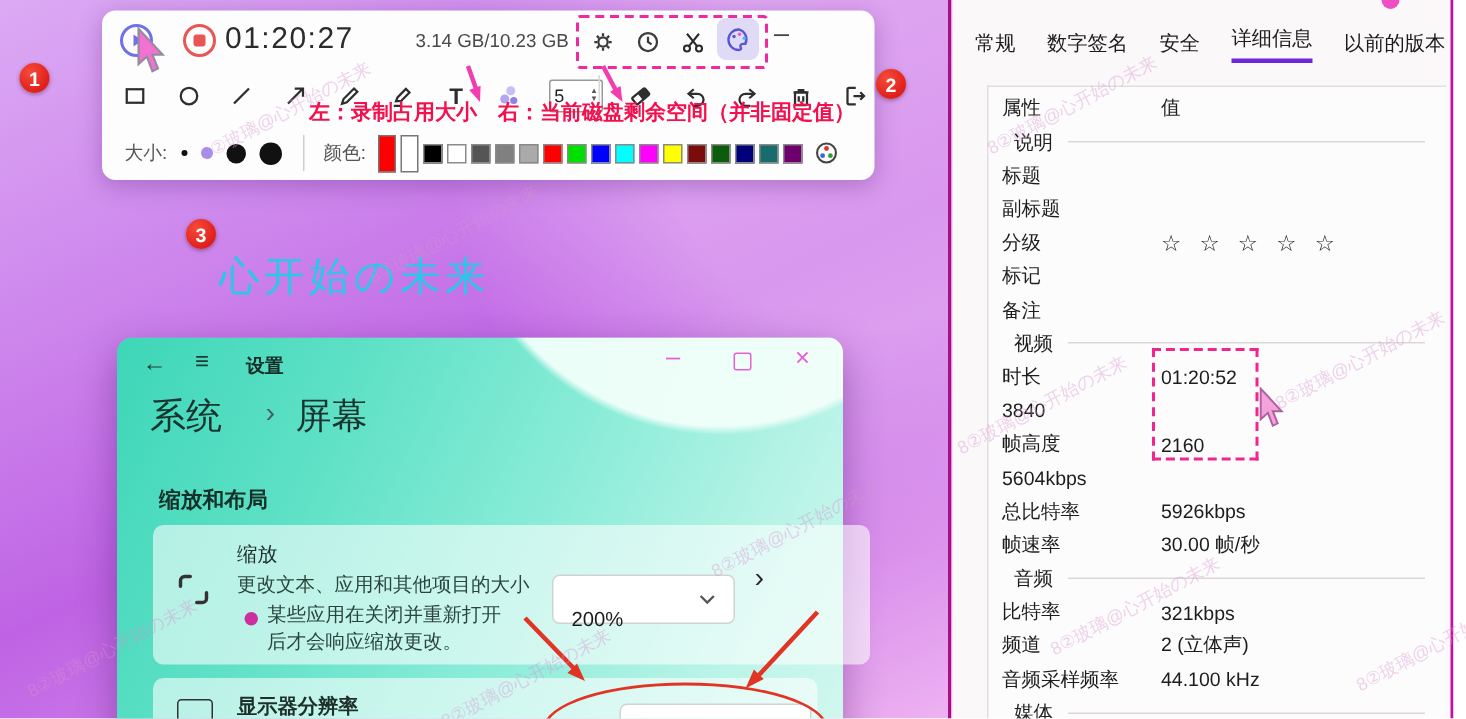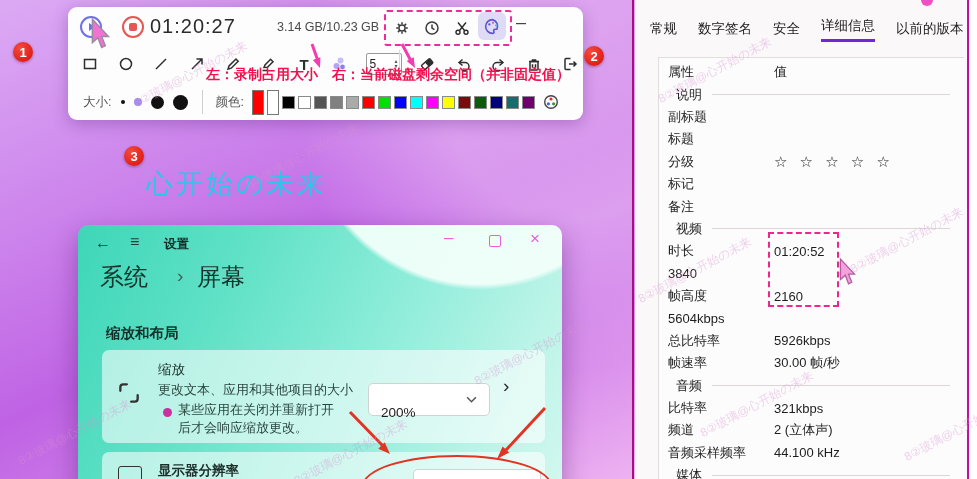--- a/index.html
+++ b/index.html
@@ -64,21 +64,21 @@
   #menu-btn{left:52px;top:8px;font-size:16px;color:#1d3a33;}
   #app-title{left:86px;top:11px;font-size:12.5px;color:#152c27;font-weight:bold;}
   #win-min{left:366px;top:3px;font-size:17px;color:#ea5fd8;}
   #win-max{left:411px;top:10px;width:10px;height:10px;border:1.7px solid #ea5fd8;border-radius:2px;}
   #win-close{left:452px;top:4px;font-size:17px;color:#ea5fd8;}
   #crumb1{left:22px;top:36px;font-size:24px;font-weight:500;color:#17342e;}
   #crumb-sep{left:99px;top:40px;font-size:19px;color:#44605a;}
   #crumb2{left:119px;top:36px;font-size:24px;font-weight:500;color:#17342e;}
   #section-label{left:28px;top:99px;font-size:14.5px;font-weight:bold;color:#143029;}
   .card{position:absolute;background:rgba(255,255,255,.58);border-radius:7px;}
-  #card1{left:24px;top:125px;width:443px;height:93px;}
+  #card1{left:24px;top:125px;width:443px;height:93px;padding-left:35px;}
   #card2{left:24px;top:227px;width:443px;height:70px;}
   #scale-icon{left:14px;top:30px;}
   #scale-title{left:56px;top:11px;font-size:13.5px;color:#1c2f2a;}
   #scale-desc{left:56px;top:31px;font-size:13px;color:#2a453e;}
   #note-dot{left:61px;top:58px;width:9px;height:9px;border-radius:50%;background:#cc2fa0;}
   #note1{left:76px;top:51px;font-size:13px;color:#2a453e;}
   #note2{left:76px;top:69px;font-size:13px;color:#2a453e;}
   #dd1{left:266px;top:33px;width:122px;height:33px;background:#fff;border:1px solid #cfd4d2;
     border-radius:5px;display:flex;align-items:center;justify-content:space-between;
     padding:0 12px;box-sizing:border-box;}
@@ -363,25 +363,25 @@
   <div id="listview" class="abs">
       <div class="prow">
         <span class="lbl">属性</span>
         <span class="val">值</span>
       </div>
       <div class="grow">
         <span class="gname">说明</span>
         <span class="gline"></span>
       </div>
       <div class="prow">
+        <span class="lbl">标题</span>
+        <span class="val"></span>
+      </div>
+      <div class="prow">
         <span class="lbl">副标题</span>
-        <span class="val"></span>
-      </div>
-      <div class="prow">
-        <span class="lbl">标题</span>
         <span class="val"></span>
       </div>
       <div class="prow">
         <span class="lbl">分级</span>
         <span class="val stars">☆ ☆ ☆ ☆ ☆</span>
       </div>
       <div class="prow">
         <span class="lbl">标记</span>
         <span class="val"></span>
       </div>

